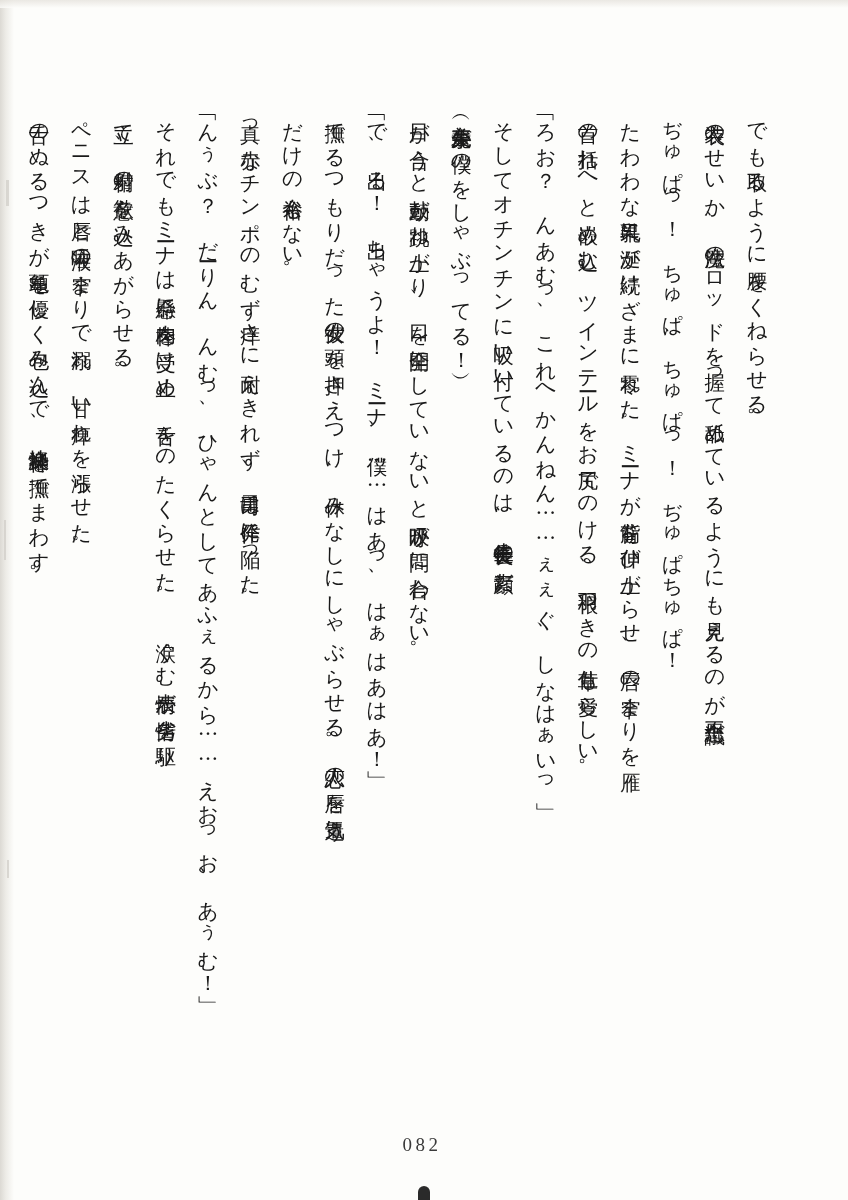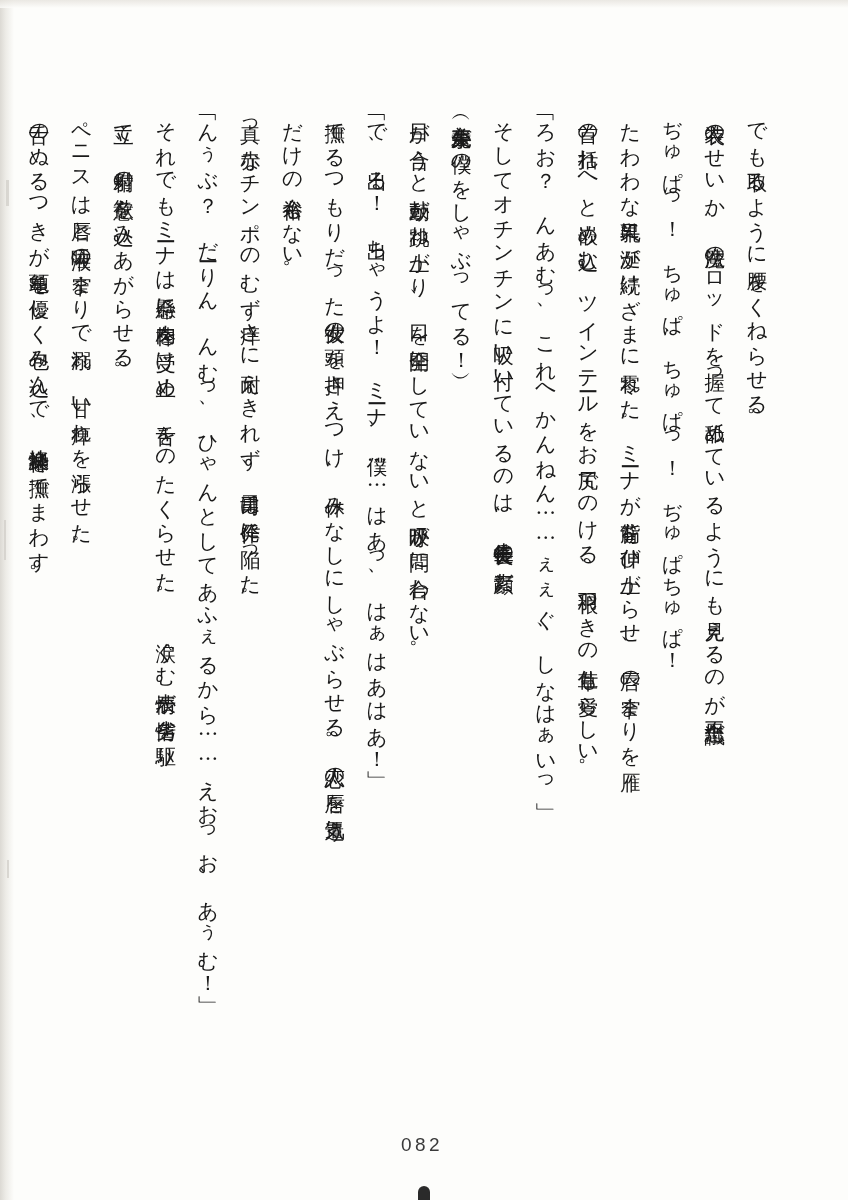--- a/index.html
+++ b/index.html
@@ -64,21 +64,21 @@
   }
   #body-text .line {
     display: block;
   }
   #page-number {
     position: absolute;
     left: 0;
     right: 4px;
     bottom: 44px;
     text-align: center;
-    font-family: Liberation Sans, sans-serif;
+    font-family: Liberation Serif, serif;
     font-size: 19px;
     letter-spacing: 0.18em;
     color: #3a3a3a;
   }
   #bottom-mark {
     position: absolute;
     left: 50%;
     bottom: 0;
     transform: translateX(-50%);
     width: 12px;

